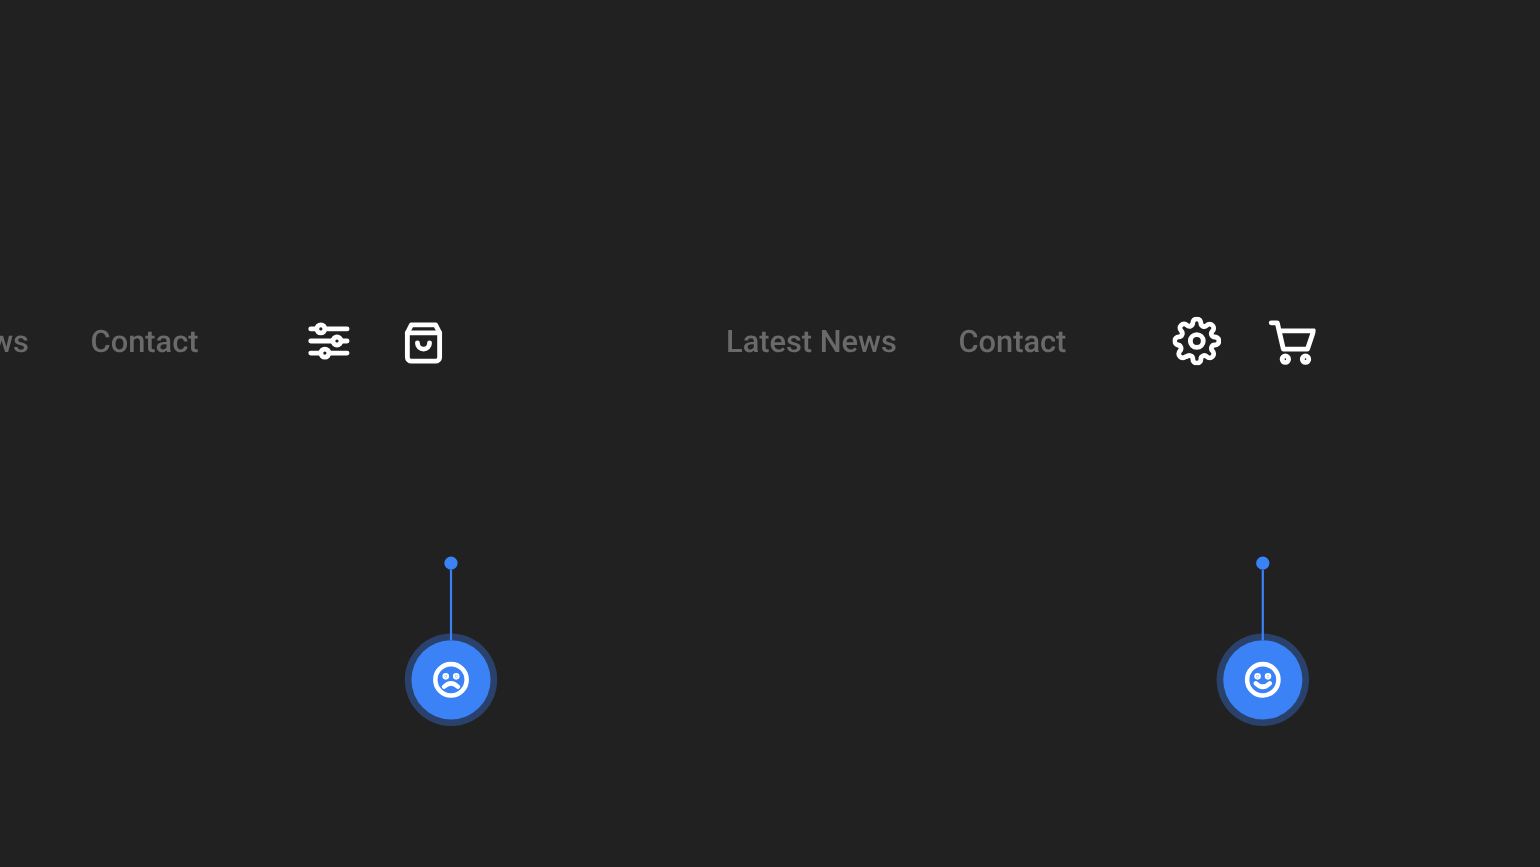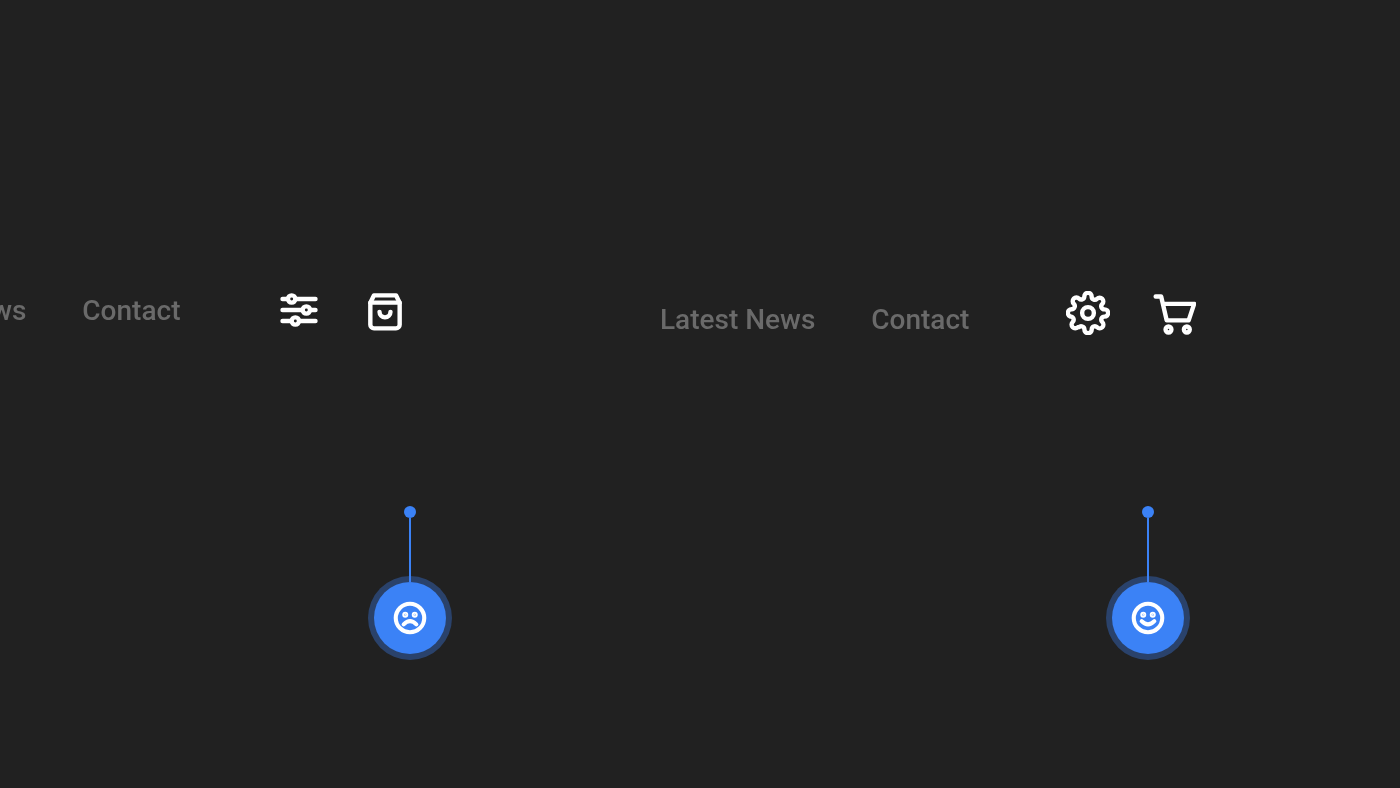--- a/index.html
+++ b/index.html
@@ -21,21 +21,21 @@
   .panel.right { left: 560px; width: 840px; }
 
   .nav-row {
     position: absolute;
     top: 284px;
     height: 52px;
     display: flex;
     align-items: center;
   }
   .panel.left  .nav-row { left: -60px; }
-  .panel.right .nav-row { left: 100px; align-items: flex-end; }
+  .panel.right .nav-row { left: 100px; }
 
   .nav-link {
     font-size: 28px;
     font-weight: 500;
     color: #6a6a6a;
     margin-right: 56px;
     white-space: nowrap;
     cursor: pointer;
   }
 

